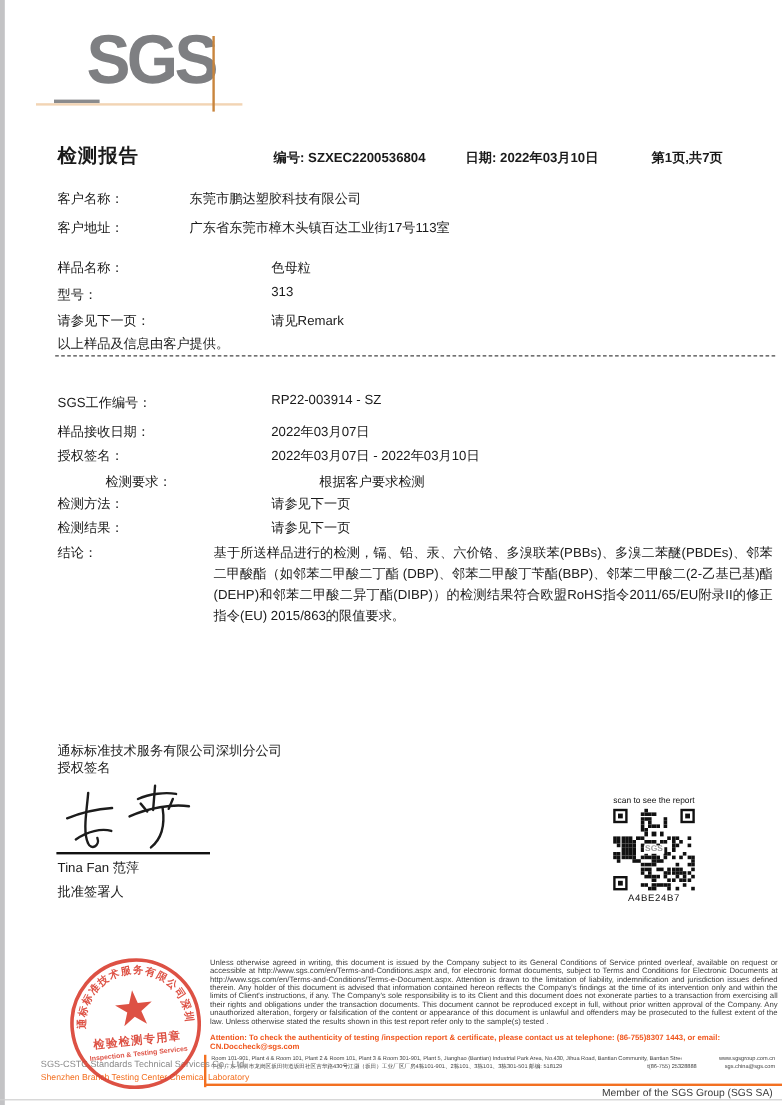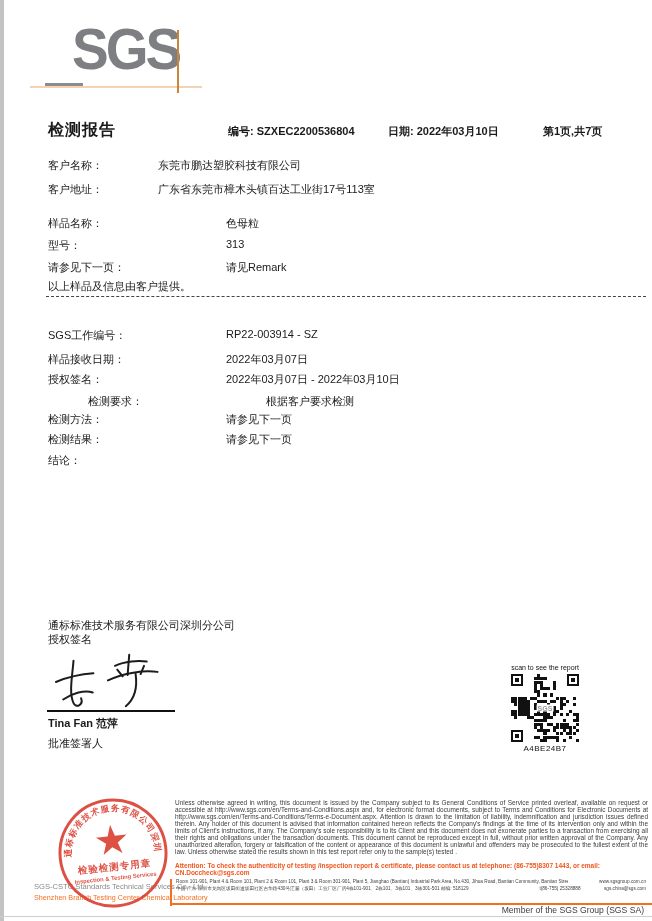--- a/index.html
+++ b/index.html
@@ -30,21 +30,21 @@
 
   .dashed{position:absolute;left:46px;top:296px;width:600px;border-top:1.3px dashed #444;}
 
   .concl{position:absolute;left:178px;top:453px;width:466px;font-size:11px;line-height:17.5px;white-space:normal;text-align:justify;}
 
   
   .sig-co{position:absolute;left:48px;top:618px;font-size:11px;}
   .sig-auth{position:absolute;left:48px;top:632px;font-size:11px;}
   .sig-svg{position:absolute;left:48px;top:652px;}
   .sig-line{position:absolute;left:47px;top:710px;width:128px;height:1.5px;background:#111;}
-  .sig-name{position:absolute;left:48px;top:716px;font-size:11px;font-weight:bold;}
+  .sig-name{position:absolute;left:48px;top:716px;font-size:11px;}
   .sig-role{position:absolute;left:48px;top:736px;font-size:11px;}
 
   
   .qr-wrap{position:absolute;left:500px;top:664px;width:90px;text-align:center;}
   .qr-cap{font-size:7px;color:#111;}
   .qr-box{position:relative;width:68px;height:68px;margin:3px auto 2px auto;background:#fff;}
   .qr-cell{position:absolute;background:#111;}
   .qr-finder{position:absolute;width:12px;height:12px;border:2.2px solid #111;box-sizing:border-box;}
   .qr-finder::after{content:"";position:absolute;left:2px;top:2px;width:3.6px;height:3.6px;background:#111;}
   .qr-sgs{position:absolute;left:50%;top:50%;transform:translate(-50%,-50%);background:#fff;
@@ -127,20 +127,21 @@
   </div>
   <div class="row" style="left:48px;top:412px;">
     <span class="lab">检测方法：</span>
     <span class="val-c2">请参见下一页</span>
   </div>
   <div class="row" style="left:48px;top:432px;">
     <span class="lab">检测结果：</span>
     <span class="val-c2">请参见下一页</span>
   </div>
   <div class="row" style="left:48px;top:453px;">结论：</div>
+  <div class="concl">基于所送样品进行的检测，镉、铅、汞、六价铬、多溴联苯(PBBs)、多溴二苯醚(PBDEs)、邻苯二甲酸酯（如邻苯二甲酸二丁酯 (DBP)、邻苯二甲酸丁苄酯(BBP)、邻苯二甲酸二(2-乙基已基)酯(DEHP)和邻苯二甲酸二异丁酯(DIBP)）的检测结果符合欧盟RoHS指令2011/65/EU附录II的修正指令(EU) 2015/863的限值要求。</div>
 
   <div class="sig-co">通标标准技术服务有限公司深圳分公司</div>
   <div class="sig-auth">授权签名</div>
   <svg class="sig-svg" width="130" height="58" viewBox="0 0 130 58">
     <g fill="none" stroke="#1c1c1c" stroke-width="2" stroke-linecap="round" transform="rotate(-4 65 29)">
       <path d="M8,26 C20,22 34,20 46,20"></path>
       <path d="M27,6 C25,20 20,38 24,48 C26,54 34,51 32,44"></path>
       <path d="M14,44 C24,38 36,36 44,39"></path>
       <path d="M68,14 C78,10 92,10 100,12"></path>
       <path d="M83,4 L80,24"></path>

